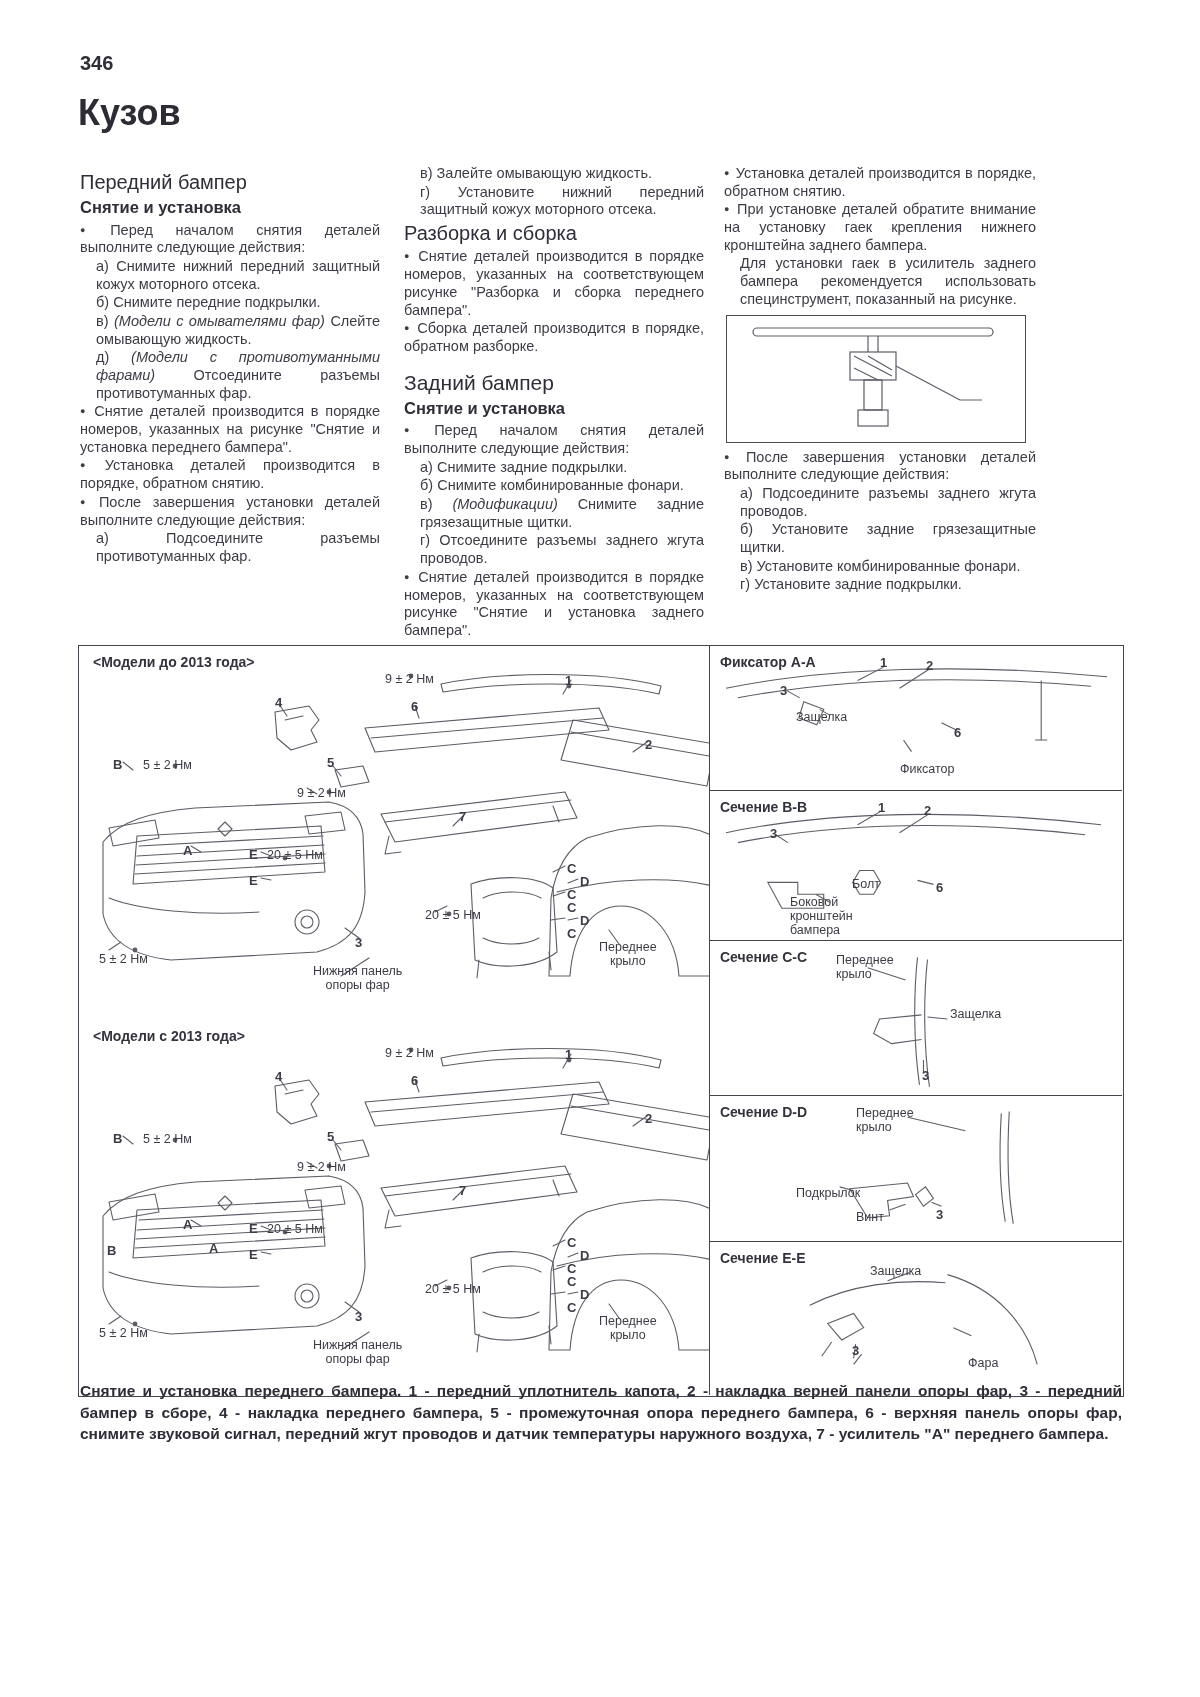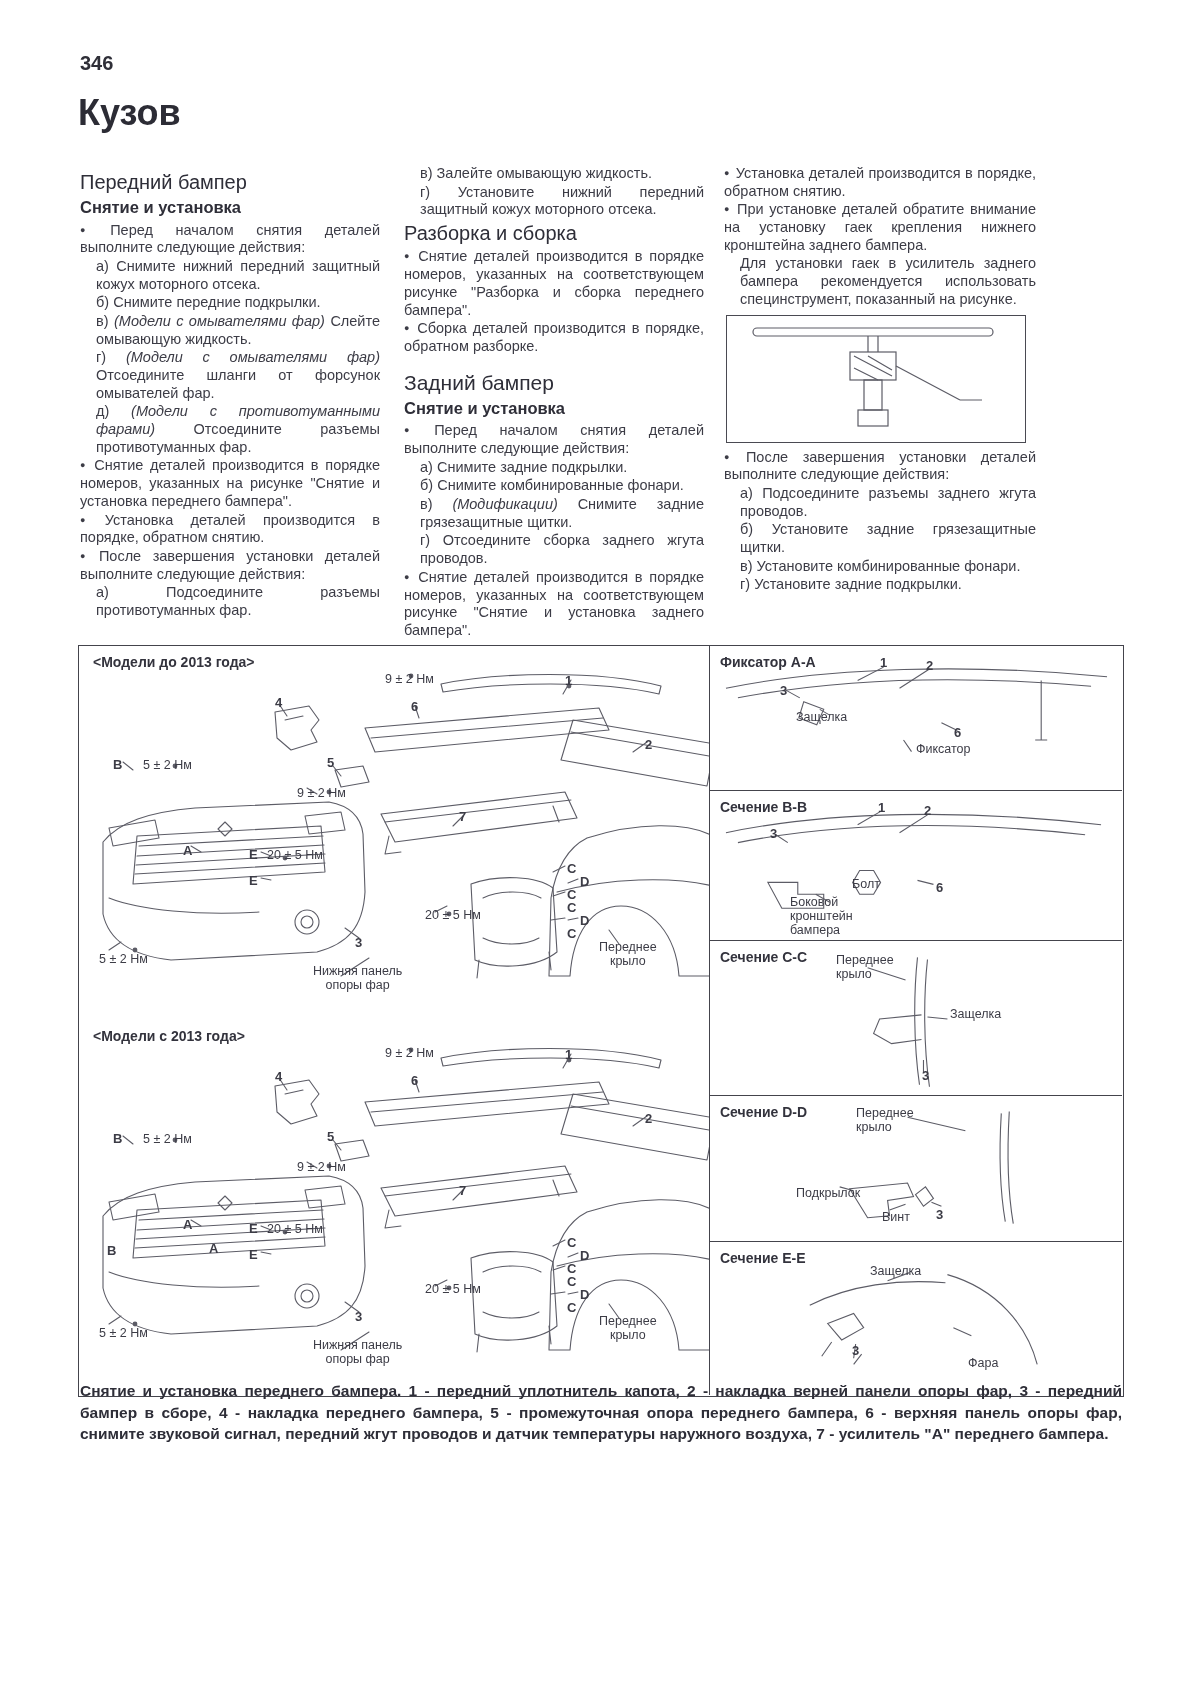--- a/index.html
+++ b/index.html
@@ -87,40 +87,39 @@
   <div class="pagenum">346</div>
   <div class="title">Кузов</div>
 
   <div class="col" id="c1">
       <div class="h1">Передний бампер</div>
       <div class="h2">Снятие и установка</div>
       <div class="para b"><span class="mark">●</span>Перед началом снятия деталей выполните следующие действия:</div>
       <div class="para s">а) Снимите нижний передний защитный кожух моторного отсека.</div>
       <div class="para s">б) Снимите передние подкрылки.</div>
       <div class="para s"><span>в) </span><span class="em">(Модели с омывателями фар)</span><span> Слейте омывающую жидкость.</span></div>
-      <div class="para s"><span>г) </span><span class="em">(Модели с омывателями фар)</span><span> Отсоедините шланги от форсунок омывателей фар.</span></div>
       <div class="para s"><span>д) </span><span class="em">(Модели с противотуманными фарами)</span><span> Отсоедините разъемы противотуманных фар.</span></div>
       <div class="para b"><span class="mark">●</span>Снятие деталей производится в порядке номеров, указанных на рисунке "Снятие и установка переднего бампера".</div>
       <div class="para b"><span class="mark">●</span>Установка деталей производится в порядке, обратном снятию.</div>
       <div class="para b"><span class="mark">●</span>После завершения установки деталей выполните следующие действия:</div>
       <div class="para s">а) Подсоедините разъемы противотуманных фар.</div>
     </div>
   <div class="col" id="c2">
       <div class="para s">в) Залейте омывающую жидкость.</div>
       <div class="para s">г) Установите нижний передний защитный кожух моторного отсека.</div>
       <div class="h1">Разборка и сборка</div>
       <div class="para b"><span class="mark">●</span>Снятие деталей производится в порядке номеров, указанных на соответствующем рисунке "Разборка и сборка переднего бампера".</div>
       <div class="para b"><span class="mark">●</span>Сборка деталей производится в порядке, обратном разборке.</div>
       <div class="h1 big">Задний бампер</div>
       <div class="h2">Снятие и установка</div>
       <div class="para b"><span class="mark">●</span>Перед началом снятия деталей выполните следующие действия:</div>
       <div class="para s">а) Снимите задние подкрылки.</div>
       <div class="para s">б) Снимите комбинированные фонари.</div>
       <div class="para s"><span>в) </span><span class="em">(Модификации)</span><span> Снимите задние грязезащитные щитки.</span></div>
-      <div class="para s">г) Отсоедините сборка заднего жгута проводов.</div>
+      <div class="para s">г) Отсоедините разъемы заднего жгута проводов.</div>
       <div class="para b"><span class="mark">●</span>Снятие деталей производится в порядке номеров, указанных на соответствующем рисунке "Снятие и установка заднего бампера".</div>
     </div>
   <div class="col" id="c3">
       <div class="para b"><span class="mark">●</span>Установка деталей производится в порядке, обратном снятию.</div>
       <div class="para b"><span class="mark">●</span>При установке деталей обратите внимание на установку гаек крепления нижнего кронштейна заднего бампера.</div>
       <div class="para p">Для установки гаек в усилитель заднего бампера рекомендуется использовать специнструмент, показанный на рисунке.</div>
   <div class="tool-box">
     <svg width="297" height="125" viewBox="0 0 297 125">
       <g stroke="#5c5c66" fill="none" stroke-width="1.2">
         <rect x="26" y="12" width="240" height="8" rx="4"></rect>
@@ -220,21 +219,21 @@
             <path d="M332,36 v62 M326,98 h12"></path>
             <path d="M174,22 l-26,14 M220,24 l-30,20 M76,46 l14,8 M248,88 l-16,-8 M202,110 l-8,-12 M120,72 l-10,-6"></path>
           </g>
         </svg>
         <span class="sec-title">Фиксатор A-A</span>
       <span class="flab bold" style="left: 170px; top: 10px;">1</span>
           <span class="flab bold" style="left: 216px; top: 13px;">2</span>
           <span class="flab bold" style="left: 70px; top: 38px;">3</span>
           <span class="flab" style="left: 86px; top: 64px;">Защелка</span>
           <span class="flab bold" style="left: 244px; top: 80px;">6</span>
-          <span class="flab" style="left: 190px; top: 96px; margin-left: 16px;">Фиксатор</span>
+          <span class="flab" style="left: 190px; top: 116px;">Фиксатор</span>
         </div>
       <div class="section" style="height:150px">
         <svg class="art" viewBox="0 0 413 150" preserveAspectRatio="none">
           <g stroke="#5c5c66" fill="none" stroke-width="1.1">
             <path d="M16,42 C120,20 256,18 392,34"></path>
             <path d="M28,52 C128,32 248,30 376,44"></path>
             <path d="M150,80 h14 l7,12 -7,12 h-14 l-7,-12 z"></path>
             <path d="M58,92 h30 v12 h26 v14 h-42 z"></path>
             <path d="M172,20 l-24,14 M218,24 l-28,18 M66,44 l12,8 M224,94 l-16,-4 M120,112 l-14,-8"></path>
           </g>
@@ -271,21 +270,21 @@
             <path d="M292,18 C290,52 290,94 296,130"></path>
             <path d="M140,96 l58,-6 6,14 -26,4 2,16 -22,2 z"></path>
             <path d="M206,102 l10,-8 8,12 -10,8 z"></path>
             <path d="M198,22 l58,14 M130,94 l14,4 M180,118 l16,-6 M232,114 l-10,-4"></path>
           </g>
         </svg>
         <span class="sec-title">Сечение D-D</span>
       <span class="flab" style="left: 146px; top: 10px;">Переднее
 крыло</span>
           <span class="flab" style="left: 86px; top: 90px;">Подкрылок</span>
-          <span class="flab" style="left: 172px; top: 114px;">Винт</span>
+          <span class="flab" style="left: 146px; top: 114px;">Винт</span>
           <span class="flab bold" style="left: 226px; top: 112px;">3</span>
         </div>
       <div class="section" style="height:154px">
         <svg class="art" viewBox="0 0 413 150" preserveAspectRatio="none">
           <g stroke="#5c5c66" fill="none" stroke-width="1.1">
             <path d="M238,32 C288,46 318,82 328,120"></path>
             <path d="M100,62 C140,42 190,36 236,40"></path>
             <path d="M118,80 l26,-10 10,14 -22,12 z M122,98 l-10,14 M146,100 l-2,14"></path>
             <path d="M200,30 l-22,8 M262,92 l-18,-8 M152,110 l-8,10"></path>
           </g>

